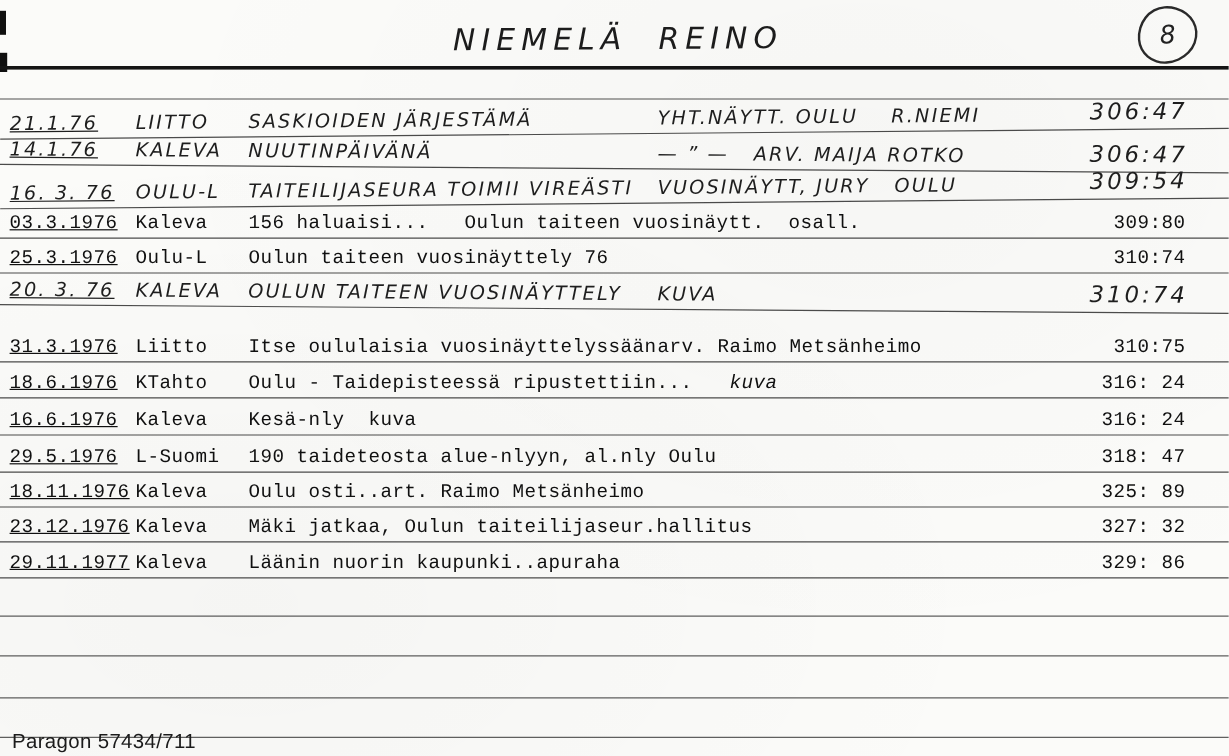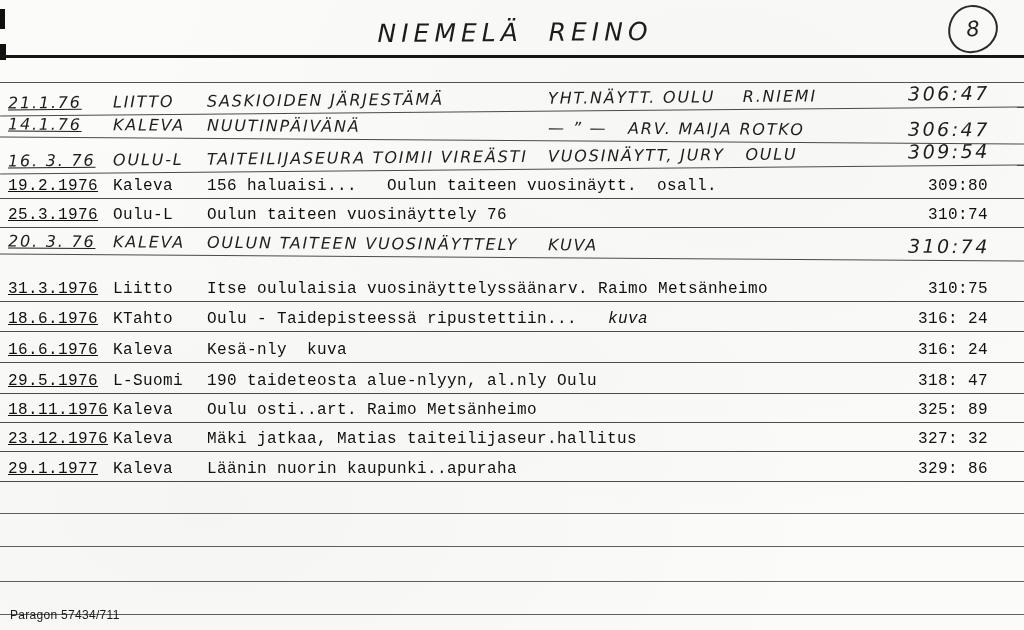--- a/index.html
+++ b/index.html
@@ -63,21 +63,21 @@
     font-family:"DejaVu Sans",sans-serif;font-style:italic;
     font-size:16px;letter-spacing:1.8px;color:#1e1e1e;
   }
   .hand .col-ref{font-size:19px;letter-spacing:2.5px;}
   .hand-note{font-size:15px;}
   .tilt-a{transform:rotate(-0.5deg);}
   .tilt-b{transform:rotate(0.4deg);}
 
   .footer-text{
     position:absolute;left:10px;top:608px;
-    font-family:"Liberation Sans",sans-serif;font-size:12px;color:#1b1b1b;
+    font-family:"Liberation Sans",sans-serif;font-size:17px;color:#1b1b1b;
     letter-spacing:0.3px;
   }
 </style>
 </head>
 <body>
 
 <div class="scan-noise"></div>
 <div class="smudge s1"></div>
 <div class="smudge s2"></div>
 
@@ -108,21 +108,21 @@
 
   <div class="row hand tilt-a" style="height:29px">
     <span class="cell col-date">16. 3. 76</span>
     <span class="cell col-source">OULU-L</span>
     <span class="cell col-title">TAITEILIJASEURA TOIMII VIREÄSTI</span>
     <span class="cell col-note">VUOSINÄYTT, JURY   OULU</span>
     <span class="cell col-ref">309:54</span>
   </div>
 
   <div class="row typed" style="height:29px">
-    <span class="cell col-date">19.2.1976</span>
+    <span class="cell col-date">03.3.1976</span>
     <span class="cell col-source">Kaleva</span>
     <span class="cell col-title">156 haluaisi...   Oulun taiteen vuosinäytt.  osall.</span>
     <span class="cell col-note"></span>
     <span class="cell col-ref">309:80</span>
   </div>
 
   <div class="row typed" style="height:29px">
     <span class="cell col-date">25.3.1976</span>
     <span class="cell col-source">Oulu-L</span>
     <span class="cell col-title">Oulun taiteen vuosinäyttely 76</span>
@@ -173,27 +173,27 @@
     <span class="cell col-date">18.11.1976</span>
     <span class="cell col-source">Kaleva</span>
     <span class="cell col-title">Oulu osti..art. Raimo Metsänheimo</span>
     <span class="cell col-note"></span>
     <span class="cell col-ref">325: 89</span>
   </div>
 
   <div class="row typed" style="height:29px">
     <span class="cell col-date">23.12.1976</span>
     <span class="cell col-source">Kaleva</span>
-    <span class="cell col-title">Mäki jatkaa, Matias taiteilijaseur.hallitus</span>
+    <span class="cell col-title">Mäki jatkaa, Oulun taiteilijaseur.hallitus</span>
     <span class="cell col-note"></span>
     <span class="cell col-ref">327: 32</span>
   </div>
 
   <div class="row typed" style="height:30px">
-    <span class="cell col-date">29.1.1977</span>
+    <span class="cell col-date">29.11.1977</span>
     <span class="cell col-source">Kaleva</span>
     <span class="cell col-title">Läänin nuorin kaupunki..apuraha</span>
     <span class="cell col-note"></span>
     <span class="cell col-ref">329: 86</span>
   </div>
 
   <div class="empty-line" style="height:32px"></div>
   <div class="empty-line" style="height:33px"></div>
   <div class="empty-line" style="height:35px"></div>
   <div class="empty-line" style="height:33px"></div>

